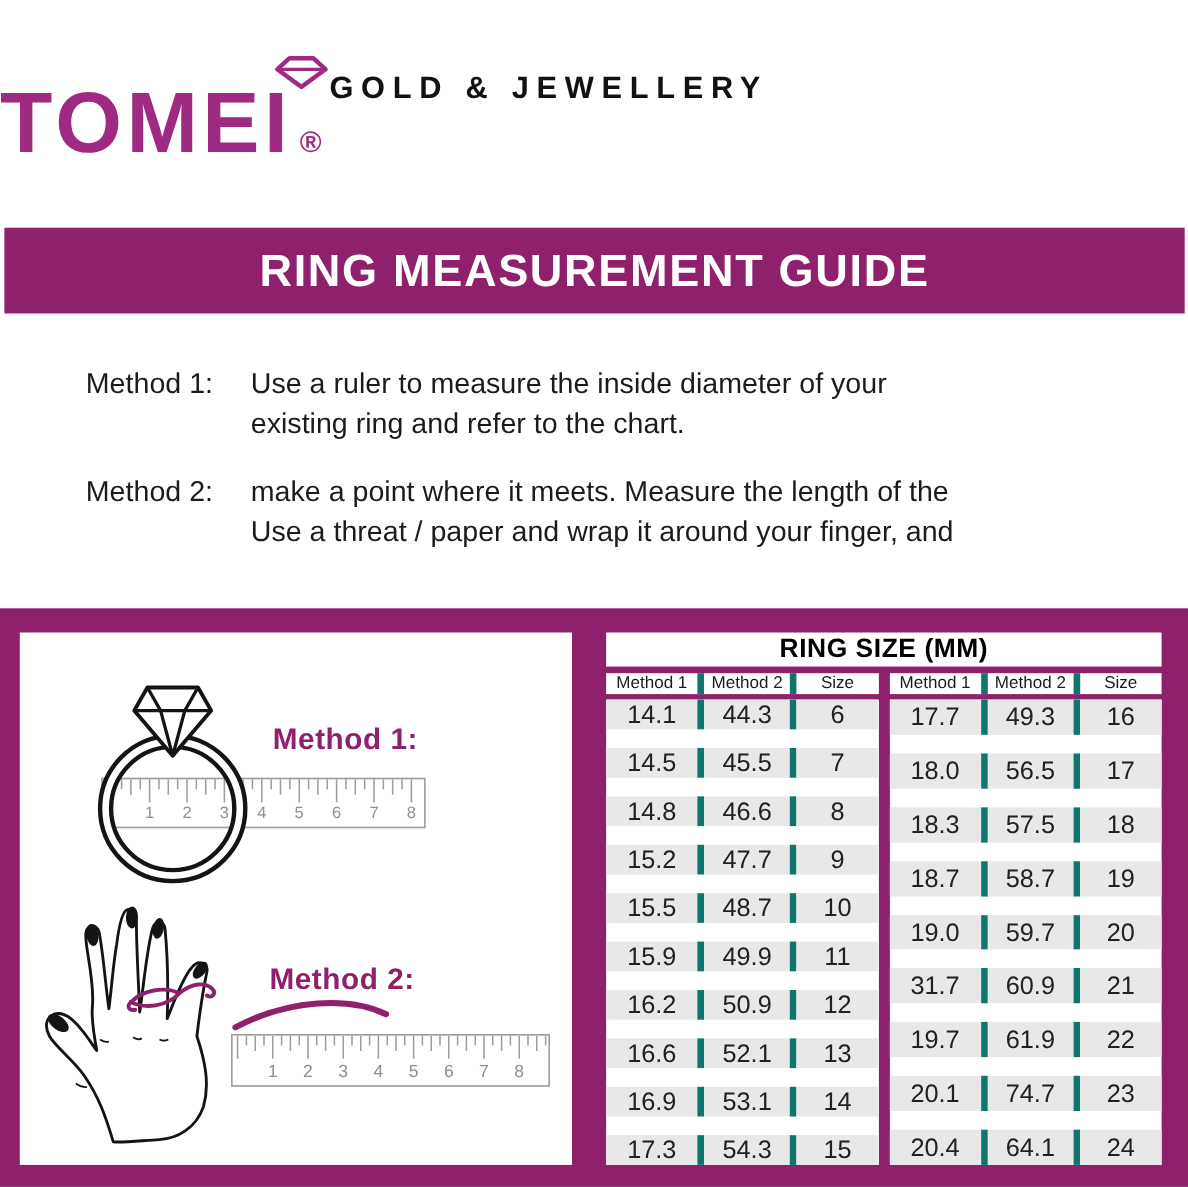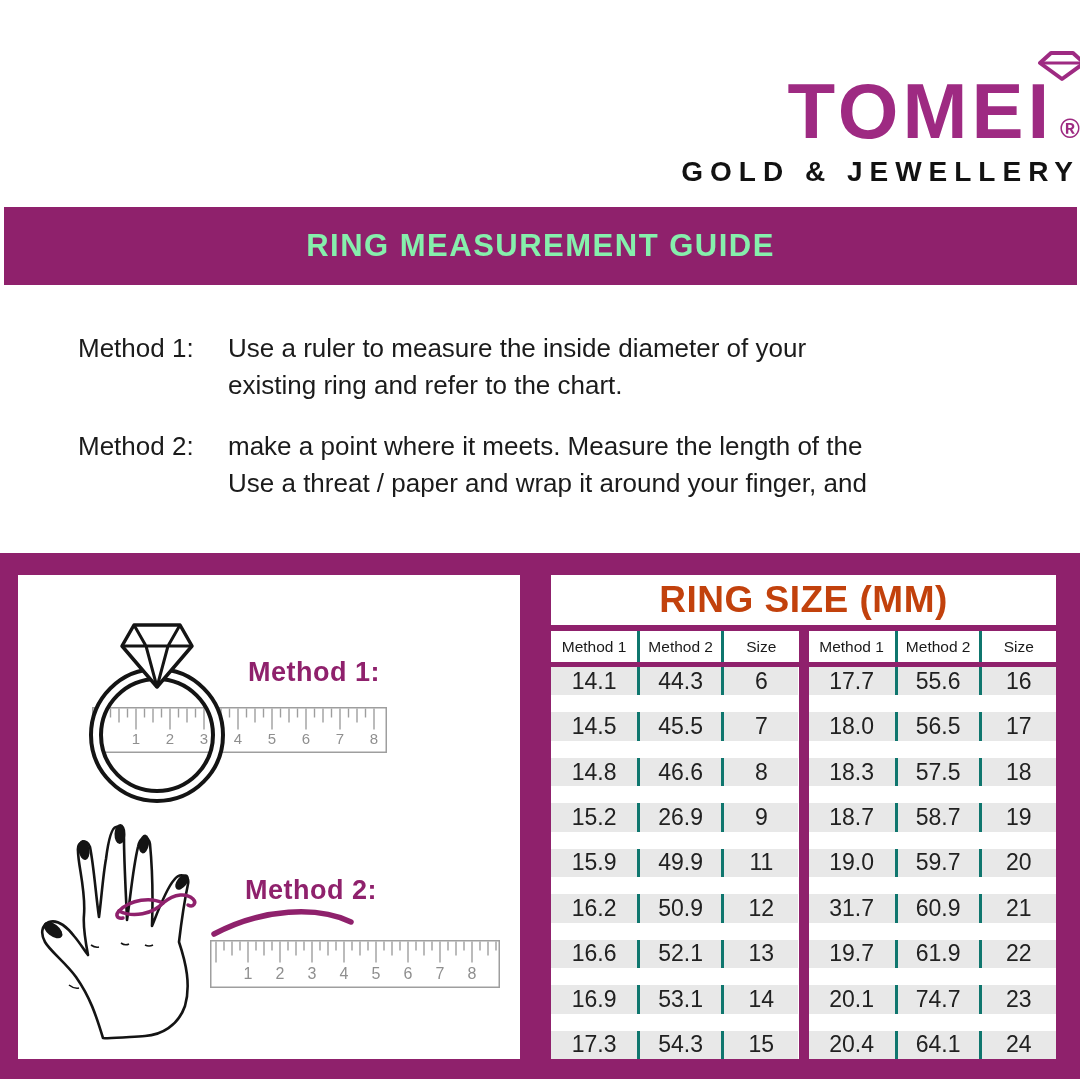--- a/index.html
+++ b/index.html
@@ -8,60 +8,60 @@
     --cell-gray:#e8e8e8;
     --ink:#1b1b1b;
     --ruler-gray:#9e9e9e;
     --ruler-num:#8f8f8f;
   }
   *{box-sizing:border-box;margin:0;padding:0}
   body{background:#fff;font-family:"Liberation Sans",sans-serif}
   .page{position:relative;width:1080px;height:1079px;background:#ffffff;overflow:hidden;margin:0 auto}
 
   
-  .logo{position:absolute;top:52px;left:0;right:0;display:flex;flex-direction:column;align-items:flex-end}
+  .logo{position:absolute;top:52px;left:0;right:0;display:flex;align-items:flex-start}
   .brand-row{position:relative;display:flex;align-items:flex-end;margin-top:28px}
   .brand{position:relative;font-size:78px;font-weight:bold;letter-spacing:4px;line-height:0.82;color:var(--logo-magenta)}
   .diamond-logo{position:absolute;top:-30px;right:-8px;width:52px;height:32px}
   .reg{font-size:27px;color:var(--logo-magenta);margin-left:7px;line-height:1;padding-bottom:1px;font-weight:bold}
   .tagline{margin-top:12px;font-size:28px;font-weight:bold;letter-spacing:7px;color:#121212;text-indent:7px}
 
   
   .banner{position:absolute;top:207px;left:4px;right:3px;height:78px;background:var(--purple);
           display:flex;align-items:center;justify-content:center}
-  .banner h1{color:#86efac;font-size:31px;font-weight:bold;letter-spacing:1.5px}
+  .banner h1{color:#ffffff;font-size:41px;font-weight:bold;letter-spacing:1.5px}
 
   
   .instructions{position:absolute;top:330px;left:78px;width:950px;color:var(--ink)}
   .inst-block{display:flex;font-size:26px;line-height:37px;margin-bottom:24px}
   .inst-label{width:150px;flex:none}
   .inst-lines div{white-space:nowrap}
 
   
   .bottom{position:absolute;top:553px;left:0;width:1080px;height:526px;background:var(--purple)}
 
   .panel-left{position:absolute;left:18px;top:22px;width:502px;height:484px;background:#fff}
   .method-tag{position:absolute;font-size:27px;font-weight:bold;color:var(--purple);letter-spacing:.5px}
   .m1{left:230px;top:82px}
   .m2{left:227px;top:300px}
 
   .panel-right{position:absolute;left:545px;top:22px;width:517px;height:484px;background:var(--purple);
                padding:0 6px;display:flex;flex-direction:column}
   .chart-title{height:50px;background:#fff;display:flex;align-items:center;justify-content:center;
-               font-size:37px;font-weight:600;letter-spacing:.5px;color:#c2410c}
+               font-size:24px;font-weight:600;letter-spacing:.5px;color:#000000}
   .chart-header{margin-top:6px;height:31px;display:flex;gap:10px}
   .hgroup{flex:1;background:#fff;display:flex}
   .hcell{display:flex;align-items:center;justify-content:center;font-size:15.5px;color:#1a1a1a}
   .chart-body{margin-top:5px;flex:1;display:flex;gap:10px}
   .bgroup{flex:1;background:#fff;display:flex;flex-direction:column;gap:17px}
   .crow{flex:1;display:flex}
   .ccell{background:var(--cell-gray);display:flex;align-items:center;justify-content:center;
          font-size:23px;color:#212121}
   .w1{width:36%}.w2{width:34%}.w3{width:30%}
-  .sep{border-right:3px solid #0f766e}
+  .sep{border-right:6px solid #0f766e}
 </style>
 </head>
 <body>
 
 <div class="page">
 
   <div class="logo">
     <div class="brand-row">
       <span class="brand">TOMEI</span>
       <svg class="diamond-logo" viewBox="0 0 52 32">
@@ -257,22 +257,27 @@
               <div class="ccell w2 sep">45.5</div>
               <div class="ccell w3">7</div>
             </div>
             <div class="crow">
               <div class="ccell w1 sep">14.8</div>
               <div class="ccell w2 sep">46.6</div>
               <div class="ccell w3">8</div>
             </div>
             <div class="crow">
               <div class="ccell w1 sep">15.2</div>
-              <div class="ccell w2 sep">26.9</div>
+              <div class="ccell w2 sep">47.7</div>
               <div class="ccell w3">9</div>
+            </div>
+            <div class="crow">
+              <div class="ccell w1 sep">15.5</div>
+              <div class="ccell w2 sep">48.7</div>
+              <div class="ccell w3">10</div>
             </div>
             <div class="crow">
               <div class="ccell w1 sep">15.9</div>
               <div class="ccell w2 sep">49.9</div>
               <div class="ccell w3">11</div>
             </div>
             <div class="crow">
               <div class="ccell w1 sep">16.2</div>
               <div class="ccell w2 sep">50.9</div>
               <div class="ccell w3">12</div>
@@ -289,21 +294,21 @@
             </div>
             <div class="crow">
               <div class="ccell w1 sep">17.3</div>
               <div class="ccell w2 sep">54.3</div>
               <div class="ccell w3">15</div>
             </div>
           </div>
         <div class="bgroup">
             <div class="crow">
               <div class="ccell w1 sep">17.7</div>
-              <div class="ccell w2 sep">55.6</div>
+              <div class="ccell w2 sep">49.3</div>
               <div class="ccell w3">16</div>
             </div>
             <div class="crow">
               <div class="ccell w1 sep">18.0</div>
               <div class="ccell w2 sep">56.5</div>
               <div class="ccell w3">17</div>
             </div>
             <div class="crow">
               <div class="ccell w1 sep">18.3</div>
               <div class="ccell w2 sep">57.5</div>

